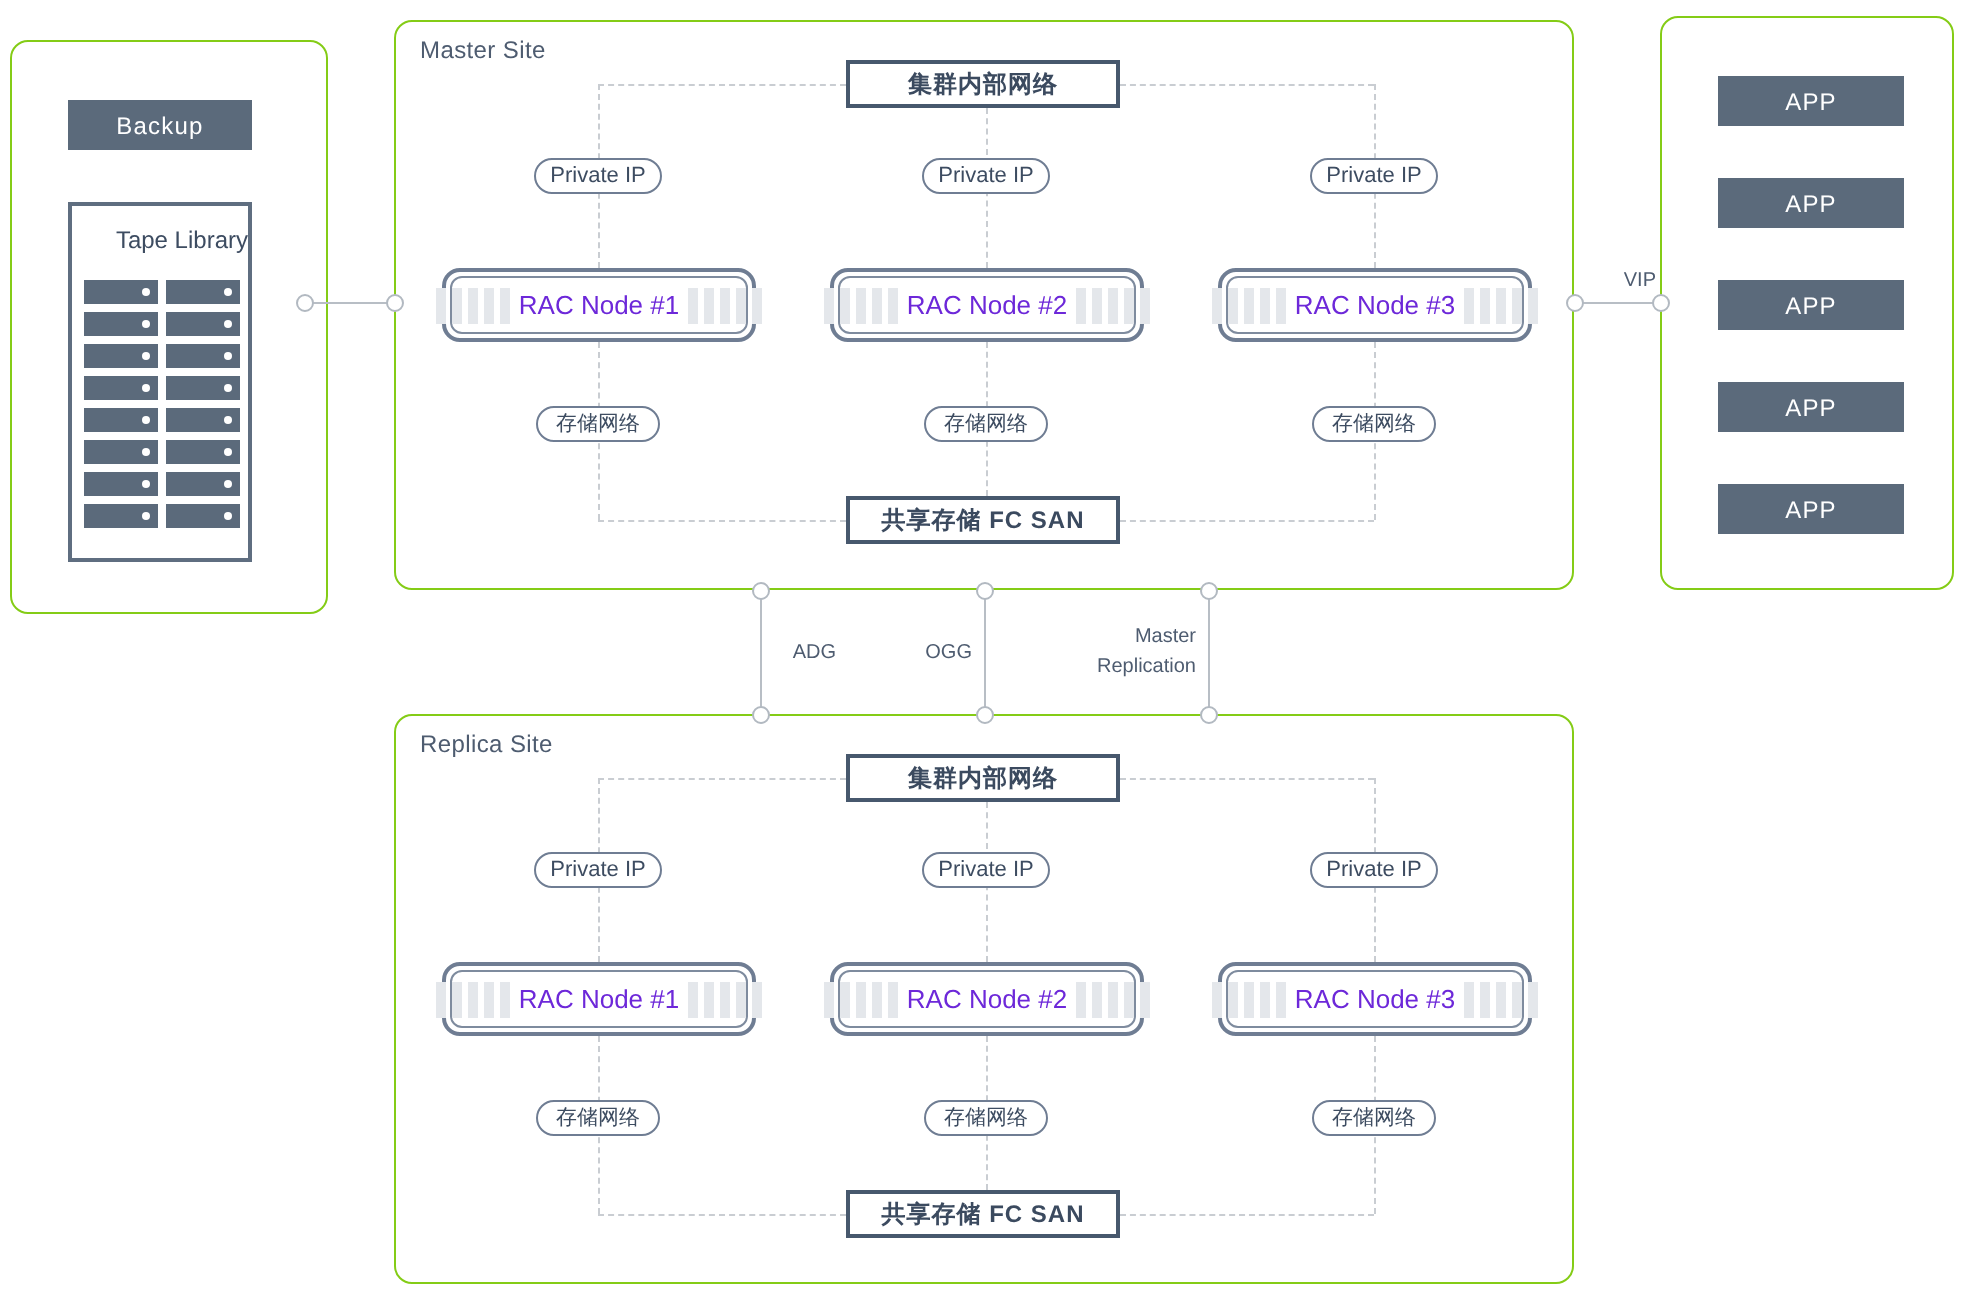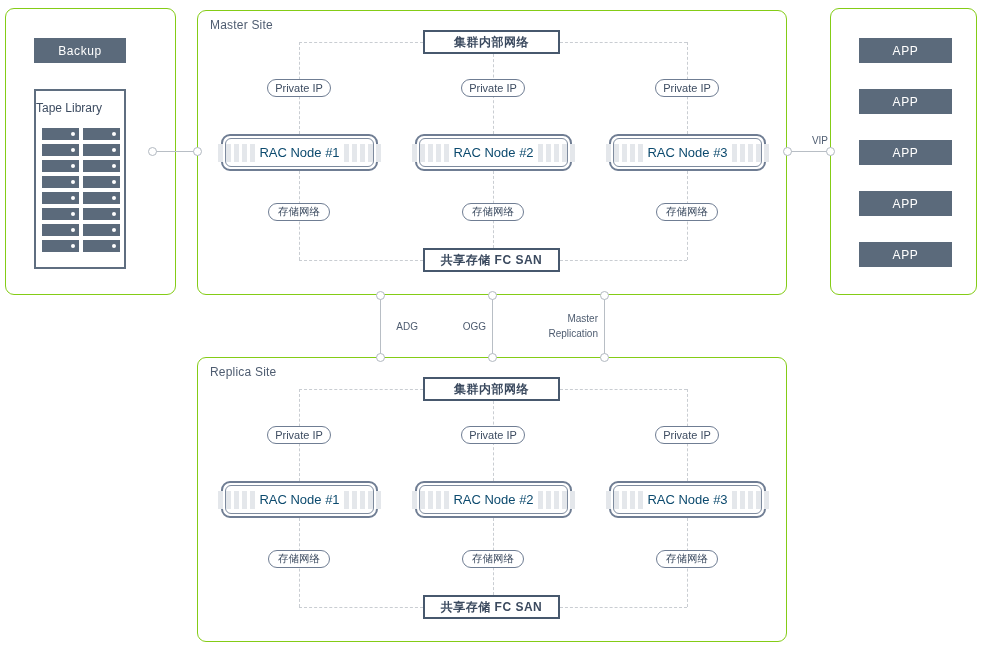--- a/index.html
+++ b/index.html
@@ -53,21 +53,21 @@
   }
   .rac-inner {
     width:100%; height:100%;
     border:1.5px solid #7e8b9e; border-radius:6px;
     display:flex; align-items:center; justify-content:center; gap:4px;
   }
   .vents {
     width:37px; height:18px; flex:0 0 auto;
     background:repeating-linear-gradient(90deg,#e4e7eb 0px,#e4e7eb 5px,transparent 5px,transparent 8px);
   }
-  .rac-label { font-size:13px; color:#0c4a6e; white-space:nowrap; }
+  .rac-label { font-size:13px; color:#6d28d9; white-space:nowrap; }
 
   
   .dash-h { position:absolute; height:0; border-top:1px dashed #c9cdd2; z-index:1; }
   .dash-v { position:absolute; width:0; border-left:1px dashed #c9cdd2; z-index:1; }
 
   
   .link-h { position:absolute; height:0; border-top:1px solid #b8bec5; z-index:2; }
   .link-v { position:absolute; width:0; border-left:1px solid #b8bec5; z-index:2; }
   .dot {
     position:absolute; width:9px; height:9px; border-radius:50%;
@@ -77,41 +77,41 @@
     position:absolute; font-size:10px; color:#4e5c70; text-align:right; z-index:3;
     line-height:15px;
   }
 
   
   .tape-box {
     position:absolute; left:28px; top:80px; width:92px; height:180px;
     border:2px solid #5f6e80; background:#fff;
   }
   .tape-title {
-    position:absolute; left:0; right:0; top:10px; text-align:left;
+    position:absolute; left:0; right:0; top:10px; text-align:right;
     font-size:12px; color:#3d4c61;
   }
   .tape-grid {
     position:absolute; left:6px; top:37px;
     display:grid; grid-template-columns:37px 37px; gap:4px 4px;
   }
   .tape-cell {
     position:relative; width:37px; height:12px; background:#5b6a7b;
   }
   .tape-dot {
     position:absolute; right:4px; top:4px; width:4px; height:4px;
     border-radius:50%; background:#fff;
   }
 </style>
 </head>
 <body>
 
 <div class="stage">
 
-  <div class="panel" style="left:5px;top:8px;width:171px;height:287px;">
+  <div class="panel" style="left:5px;top:20px;width:159px;height:287px;">
     <div class="dark-box" style="left:28px;top:29px;width:92px;height:25px;">
       <span>Backup</span>
     </div>
     <div class="tape-box">
       <div class="tape-title">Tape Library</div>
       <div class="tape-grid">
           <div class="tape-cell">
             <span class="tape-dot"></span>
           </div>
           <div class="tape-cell">

